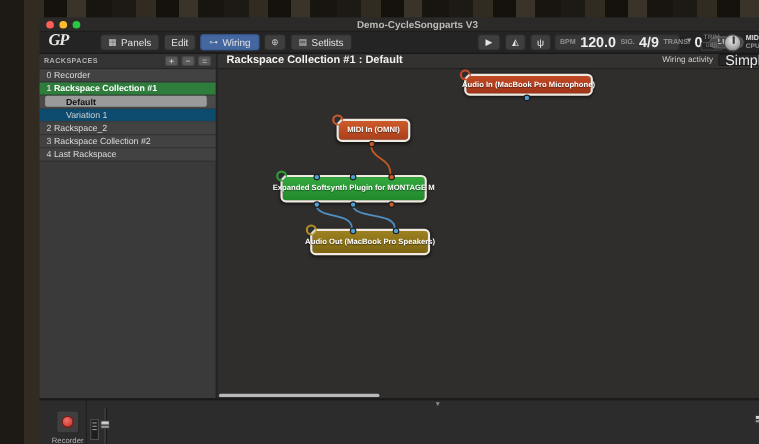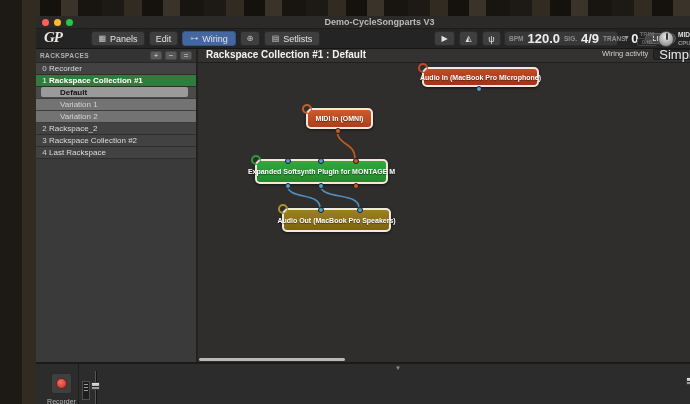--- a/index.html
+++ b/index.html
@@ -50,21 +50,21 @@
 
   
   .sidebar { width:162px; background:#3a3a3a; border-right:2px solid #222; position:relative; }
   .sb-header { height:14px; background:#333; border-bottom:1px solid #262626; display:flex; align-items:center; padding:0 4px; }
   .sb-title { font-size:6.5px; letter-spacing:.4px; color:#b0b0b0; font-weight:bold; flex:1; }
   .sb-btn { width:12px; height:9px; background:#5a5a5a; border:1px solid #474747; border-radius:2px; color:#ddd; font-size:8px;
             line-height:7px; text-align:center; margin-left:3px; }
   .row { height:12px; border-bottom:1px solid #2e2e2e; background:#424242; display:flex; align-items:center; font-size:8px; color:#dcdcdc; padding:0 4px; }
   .row .idx { width:9px; text-align:center; color:#cfcfcf; }
   .row.selected { background:#2f7d3c; color:#fff; font-weight:bold; }
-  .vrow { height:12px; border-bottom:1px solid #3c3c3c; background:#737373; display:flex; align-items:center; font-size:8px; color:#d2d2d2; padding-left:24px; position:relative; }
+  .vrow { height:12px; border-bottom:1px solid #3c3c3c; background:#0c4a6e; display:flex; align-items:center; font-size:8px; color:#d2d2d2; padding-left:24px; position:relative; }
   .vrow.current { background:#4a4a4a; }
   .vrow.current .hl { position:absolute; left:5px; right:8px; top:0; bottom:1px; background:#9a9a9a; border-radius:2px; }
   .vrow.current .vlabel { position:relative; color:#111; font-weight:bold; }
 
   
   .canvas-wrap { flex:1; display:flex; flex-direction:column; position:relative; }
   .canvas-header { height:14px; background:#343230; border-bottom:1px solid #1f1f1f; display:flex; align-items:flex-start; padding:0 8px; }
   .ch-title { font-size:10px; font-weight:bold; color:#f2f2f2; flex:1; }
   .wa-label { font-size:7.5px; color:#cfcfcf; margin-right:5px; }
   .wa-select { background:#262626; border:1px solid #1b1b1b; border-radius:2px; height:11px; display:flex; align-items:center; padding:0 2px 0 5px; }
@@ -209,23 +209,20 @@
           <span class="idx">1</span>
           <span>Rackspace Collection #1</span>
         </div>
         <div class="vrow current">
           <span class="hl"></span>
           <span class="vlabel">Default</span>
         </div>
         <div class="vrow">
           <span>Variation 1</span>
         </div>
-        <div class="vrow">
-          <span>Variation 2</span>
-        </div>
         <div class="row">
           <span class="idx">2</span>
           <span>Rackspace_2</span>
         </div>
         <div class="row">
           <span class="idx">3</span>
           <span>Rackspace Collection #2</span>
         </div>
         <div class="row">
           <span class="idx">4</span>

